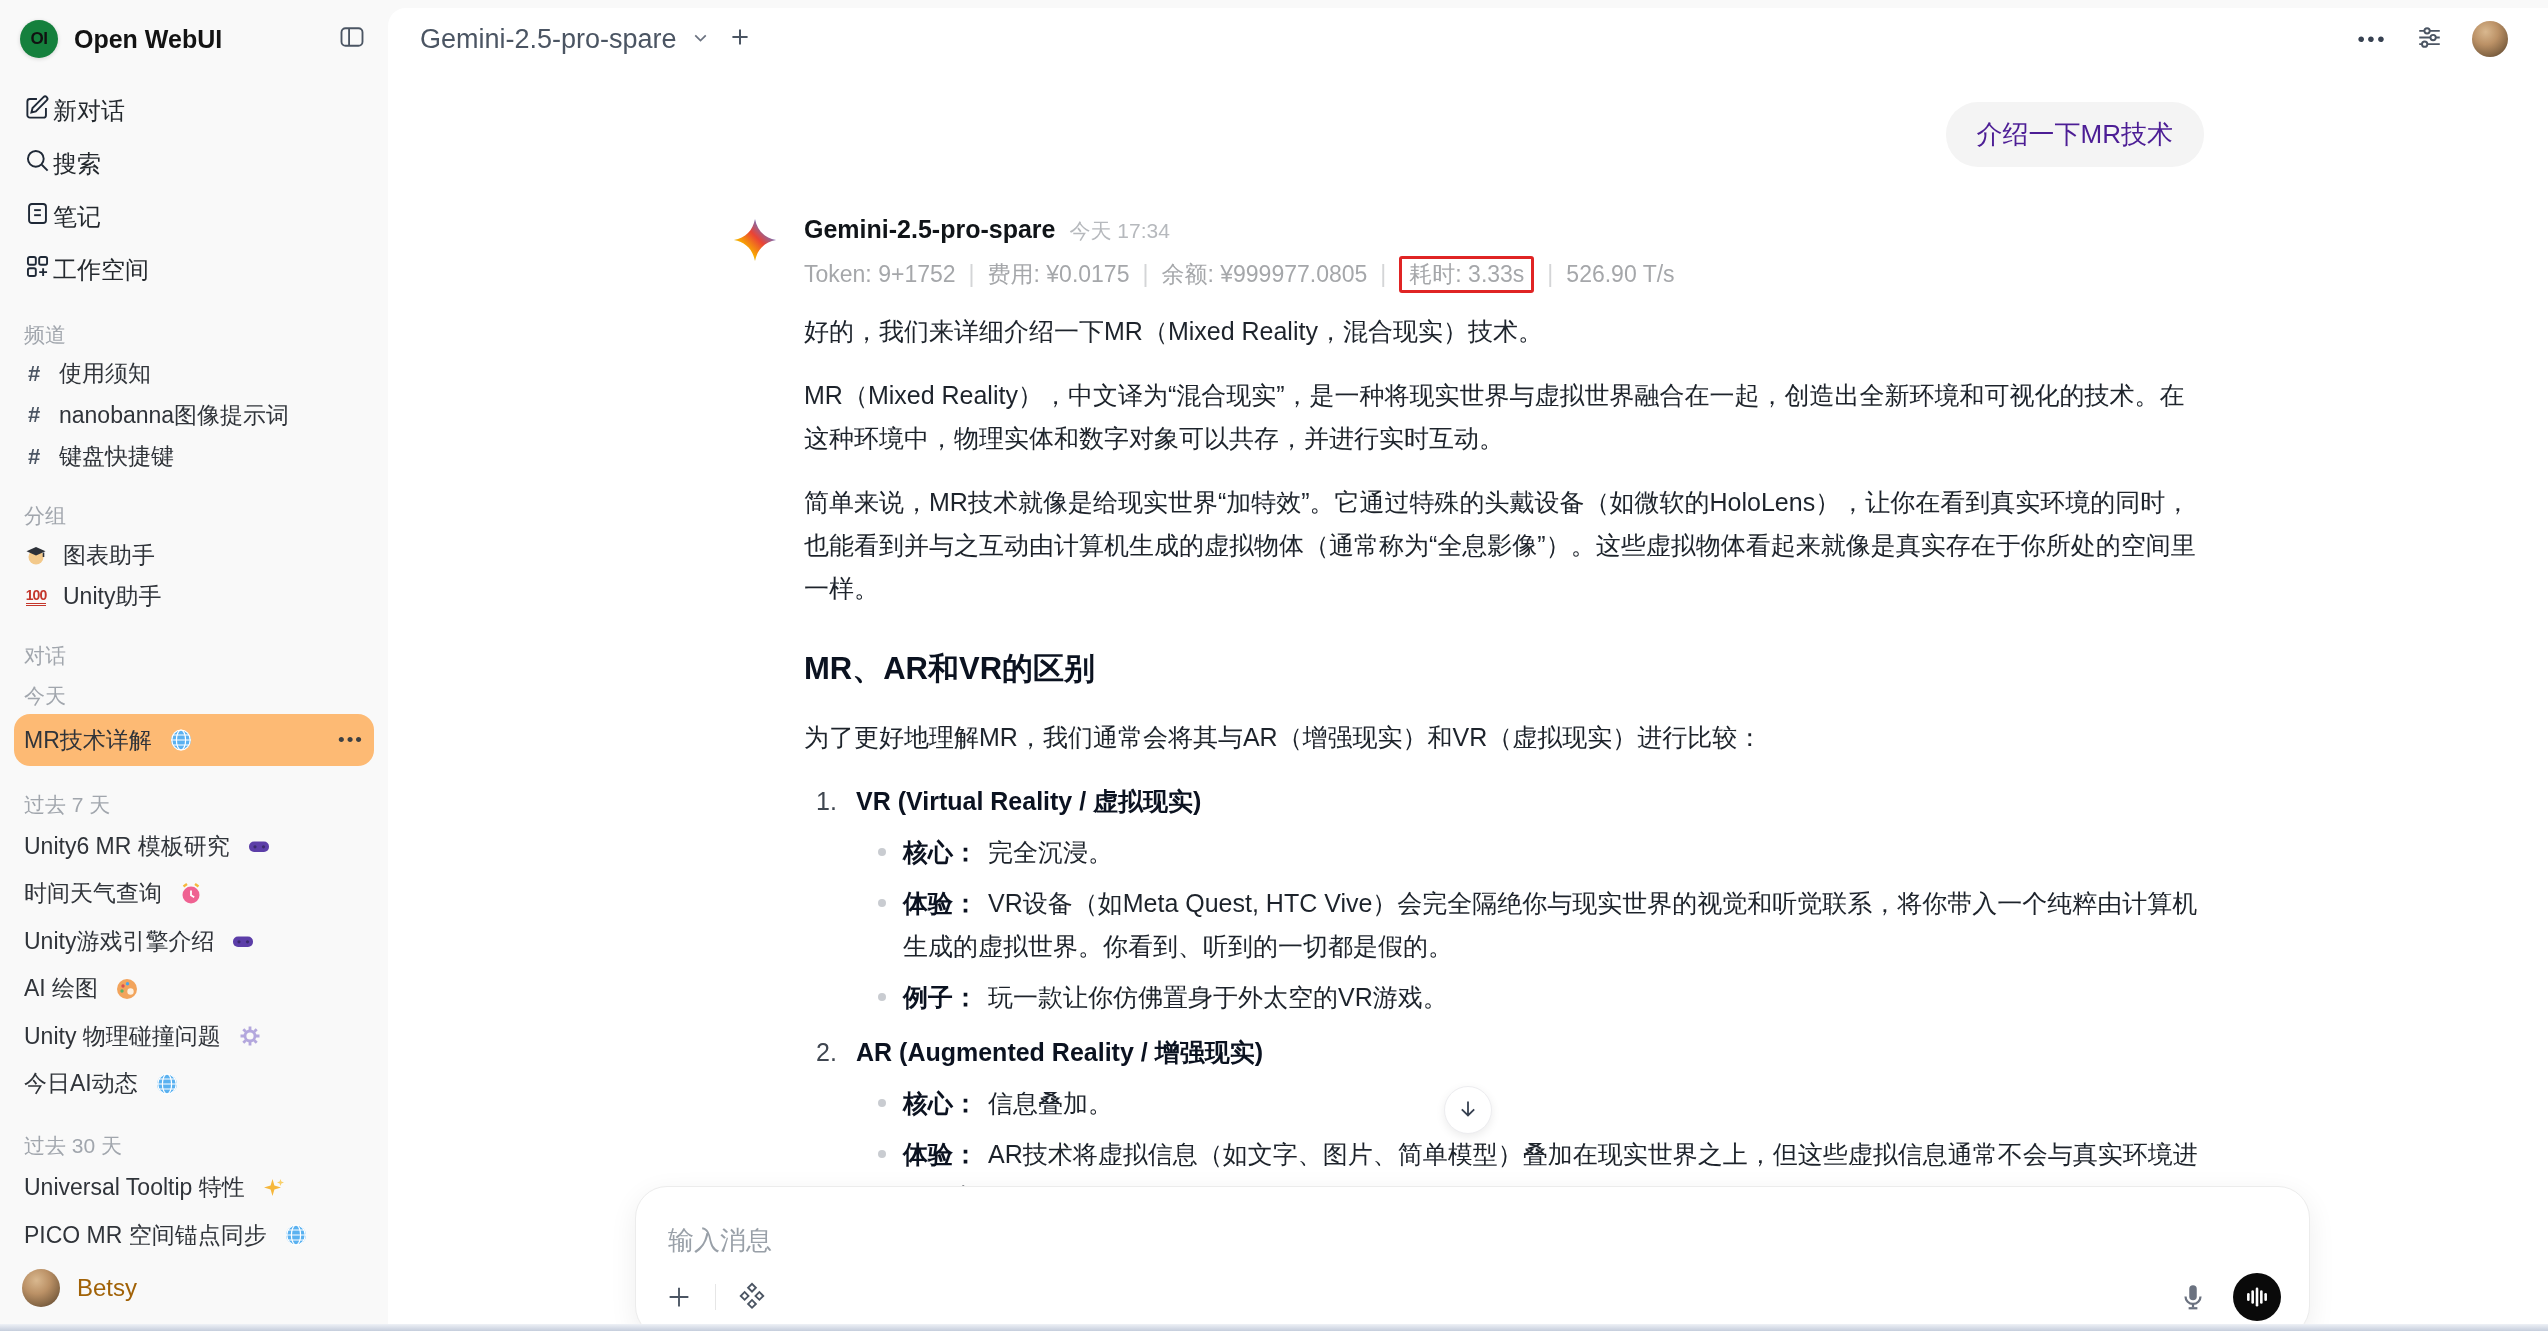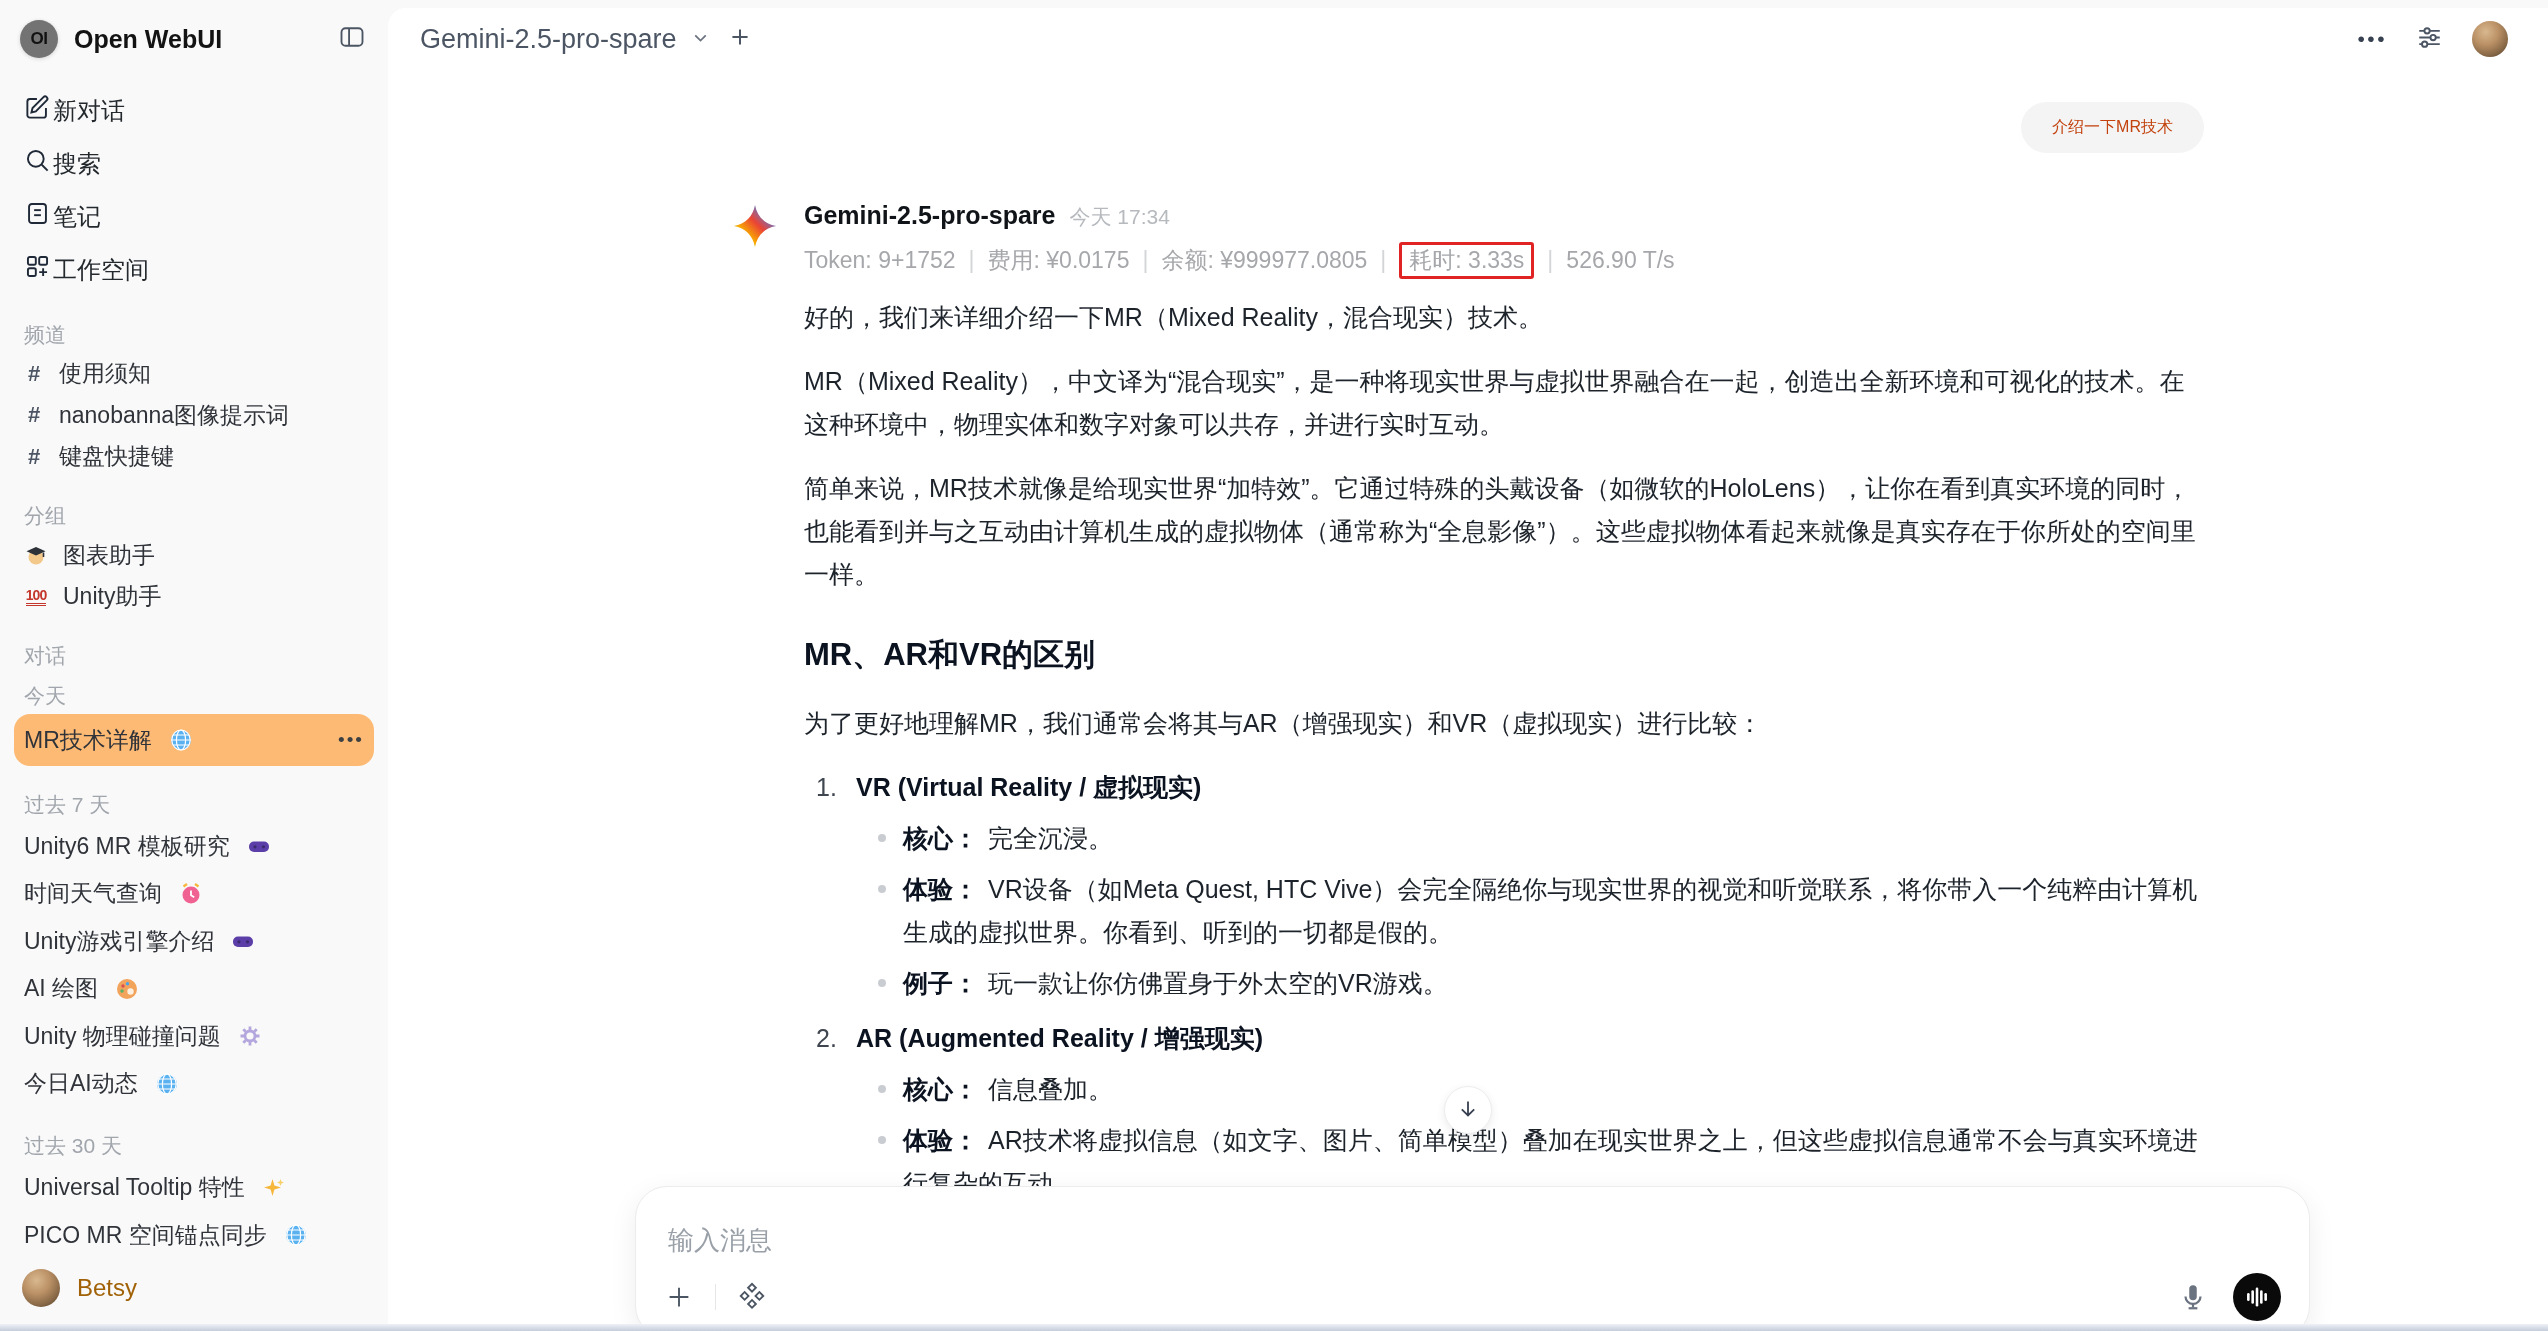--- a/index.html
+++ b/index.html
@@ -4,21 +4,21 @@
 <style>
   * { box-sizing: border-box; }
   html,body { margin:0; padding:0; width:2548px; height:1331px; overflow:hidden;
     font-family:"Liberation Sans","DejaVu Sans",sans-serif; background:#fff; }
   .window { width:2548px; height:1331px; display:flex; position:relative; background:#f9f9f9; }
 
   
   .sidebar { width:388px; flex:none; background:#f9f9f9; padding:16px 14px 14px;
     display:flex; flex-direction:column; overflow:hidden; }
   .sb-header { display:flex; align-items:center; gap:16px; padding:4px 8px 4px 6px; }
-  .oi-logo { width:38px; height:38px; border-radius:50%; background:#737373;
+  .oi-logo { width:38px; height:38px; border-radius:50%; background:#15803d;
     box-shadow:0 1px 4px rgba(0,0,0,.15); display:flex; align-items:center; justify-content:center;
     font-weight:800; font-size:17px; color:#111; letter-spacing:-.5px; flex:none; }
   .sb-title { font-size:25px; font-weight:700; color:#131313; flex:1; }
   .icon-btn { color:#4b5563; display:flex; align-items:center; justify-content:center; cursor:pointer; }
   .sb-nav { margin-top:22px; display:flex; flex-direction:column; }
   .sb-item { display:flex; align-items:center; gap:2px; height:53px; padding:0 10px;
     border-radius:12px; font-size:24px; color:#24292e; font-weight:500; cursor:pointer; }
   .sb-item svg { width:27px; height:27px; stroke:#1f2937; flex:none; }
   .sb-label { font-size:21px; color:#a1a6ad; margin:25px 10px 4px; }
   .sb-row { display:flex; align-items:center; gap:15px; height:42px; padding:0 10px;
@@ -48,21 +48,21 @@
   .model-select svg { width:21px; height:21px; stroke:#6b7280; }
   .new-chat-plus { margin-left:16px; cursor:pointer; }
   .new-chat-plus svg { width:26px; height:26px; stroke:#4b5563; }
   .topbar-right { margin-left:auto; display:flex; align-items:center; gap:28px; }
   .menu-dots { font-size:21px; color:#374151; letter-spacing:2.5px; cursor:pointer; }
   .topbar-right .avatar { width:36px; height:36px; cursor:pointer; }
 
   .chat-scroll { height:1243px; overflow:hidden; padding-top:20px; }
   .chat-column { width:1472px; margin:0 auto; }
   .msg-user { display:flex; justify-content:flex-end; margin:12px 0 48px; }
-  .bubble { background:#f4f4f4; border-radius:32px; padding:15px 31px; font-size:16px; color:#c2410c; }
+  .bubble { background:#f4f4f4; border-radius:32px; padding:15px 31px; font-size:26px; color:#4c1d95; }
   .msg-assistant { display:flex; gap:26px; }
   .gemini-avatar { width:46px; height:46px; flex:none; margin-top:2px; }
   .msg-body { flex:1; min-width:0; }
   .name-row { display:flex; align-items:baseline; gap:14px; }
   .a-name { font-size:25px; font-weight:700; color:#101418; }
   .a-time { font-size:21px; color:#b6b9bd; }
   .stats-row { margin-top:11px; font-size:23px; color:#a5a7aa; display:flex; align-items:center; gap:13px; }
   .sep::before { content:"|"; color:#d4d5d7; font-weight:300; }
   .elapsed-box { border:3px solid #e02424; border-radius:3px; padding:0 7px; }
 

